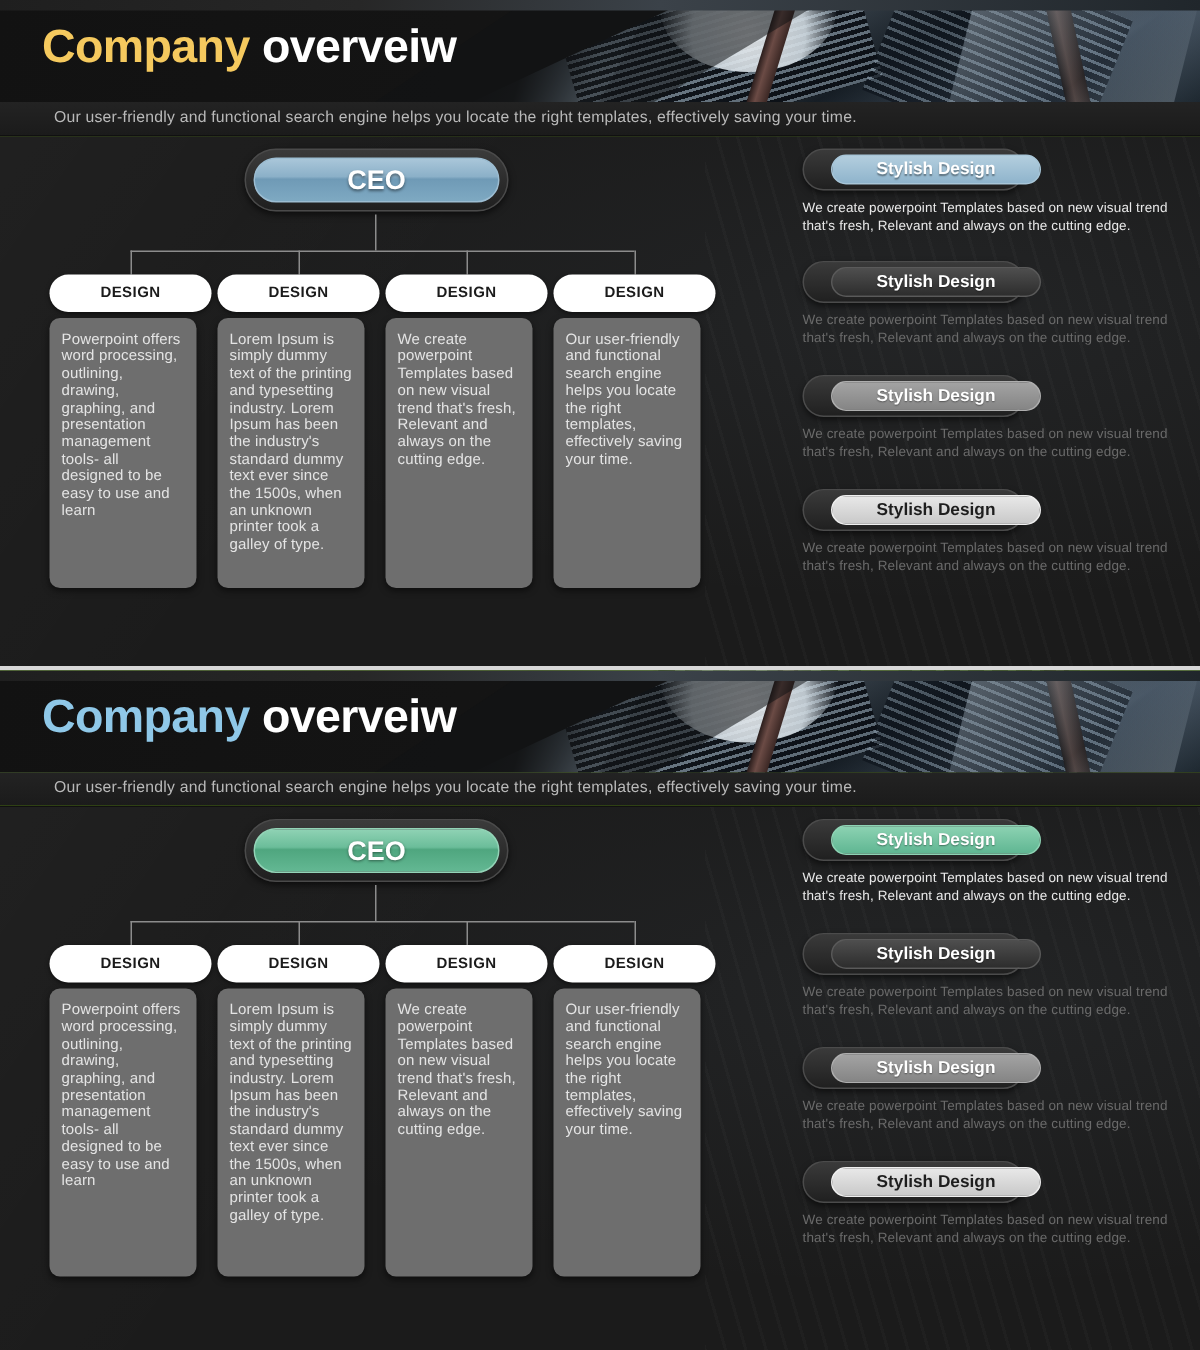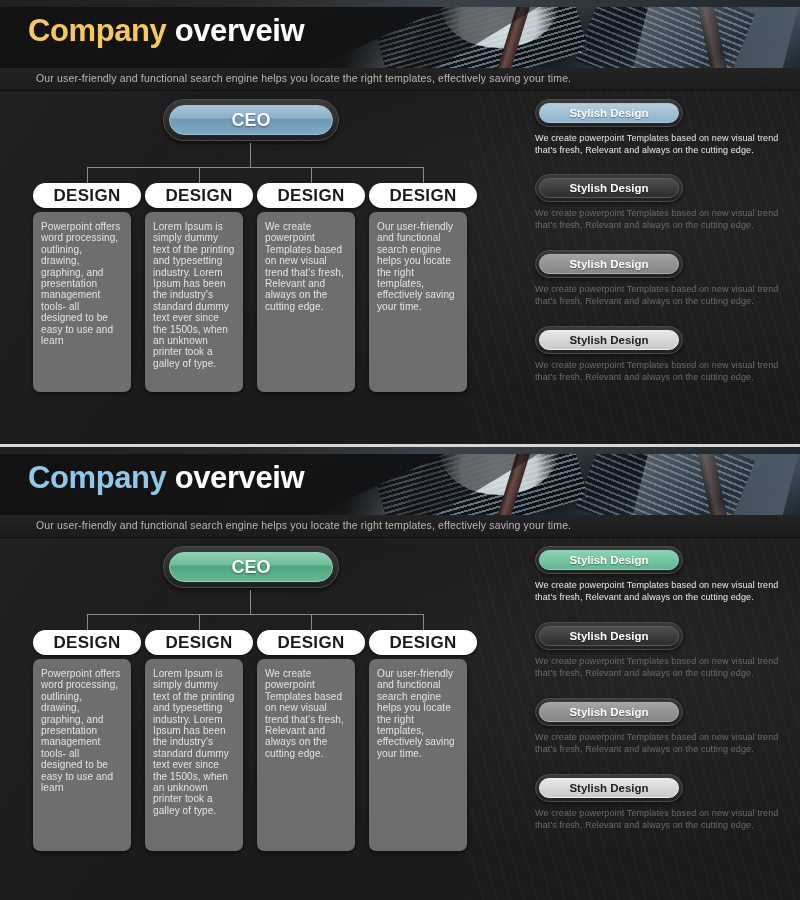--- a/index.html
+++ b/index.html
@@ -153,21 +153,21 @@
     background:linear-gradient(to bottom,#8fd2b4 0%,#6bbd9a 42%,#4fa67f 48%,#63b893 100%);
     border:1px solid #93d4b7;
   }
 
   
   .conn{ position:absolute; background:#8c8c8c; }
   .design-pill{
     position:absolute; top:-0px; width:108px; height:25px;
     border-radius:13px; background:#ffffff;
     display:flex; align-items:center; justify-content:center;
-    font-size:17px; font-weight:bold; color:#1b1b1b; letter-spacing:.3px;
+    font-size:10px; font-weight:bold; color:#1b1b1b; letter-spacing:.3px;
     box-shadow:0 1px 3px rgba(0,0,0,.55);
   }
 
   .info-box{
     position:absolute; width:98px;
     background:#6e6e6e; border-radius:7px;
     padding:9px 8px 8px 8px;
     box-shadow:0 2px 4px rgba(0,0,0,.5);
   }
   .info-box p{
@@ -181,20 +181,21 @@
     width:148px; height:28px; border-radius:14px; padding:3px;
     background:linear-gradient(to bottom,#3a3a3a,#202020);
     border:1px solid #4b4b4b;
     box-shadow:0 2px 4px rgba(0,0,0,.55);
   }
   .sd-pill{
     width:100%; height:100%; border-radius:11px;
     display:flex; align-items:center; justify-content:center;
     font-size:11.5px; font-weight:bold;
     text-shadow:0 1px 1px rgba(0,0,0,.4);
+    margin-left:15px;
   }
   .sd-blue { background:linear-gradient(to bottom,#b3cede,#8fb4cc); color:#fff; border:1px solid #a8c6d8; }
   .sd-green{ background:linear-gradient(to bottom,#8cd2b2,#5fb692); color:#fff; border:1px solid #8ed3b4; }
   .sd-dark { background:linear-gradient(to bottom,#4e4e4e,#2d2d2d); color:#fff; border:1px solid #5a5a5a; }
   .sd-grey { background:linear-gradient(to bottom,#a3a3a3,#858585); color:#fff; border:1px solid #aeaeae; }
   .sd-light{ background:linear-gradient(to bottom,#e8e8e8,#c9c9c9); color:#1e1e1e; border:1px solid #efefef; text-shadow:none; }
 
   .sd-desc{
     margin-top:5px; width:250px;
     font-size:9px; line-height:12px; letter-spacing:.1px;

